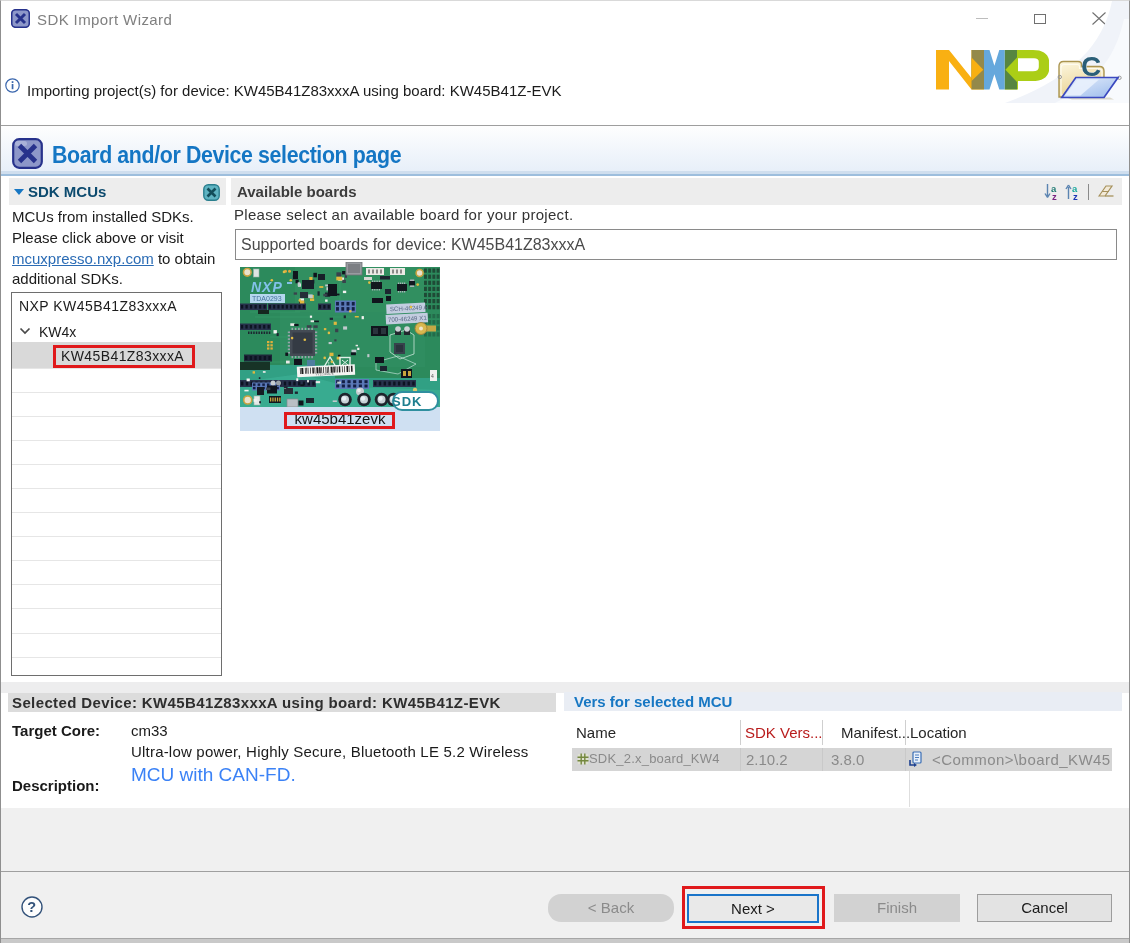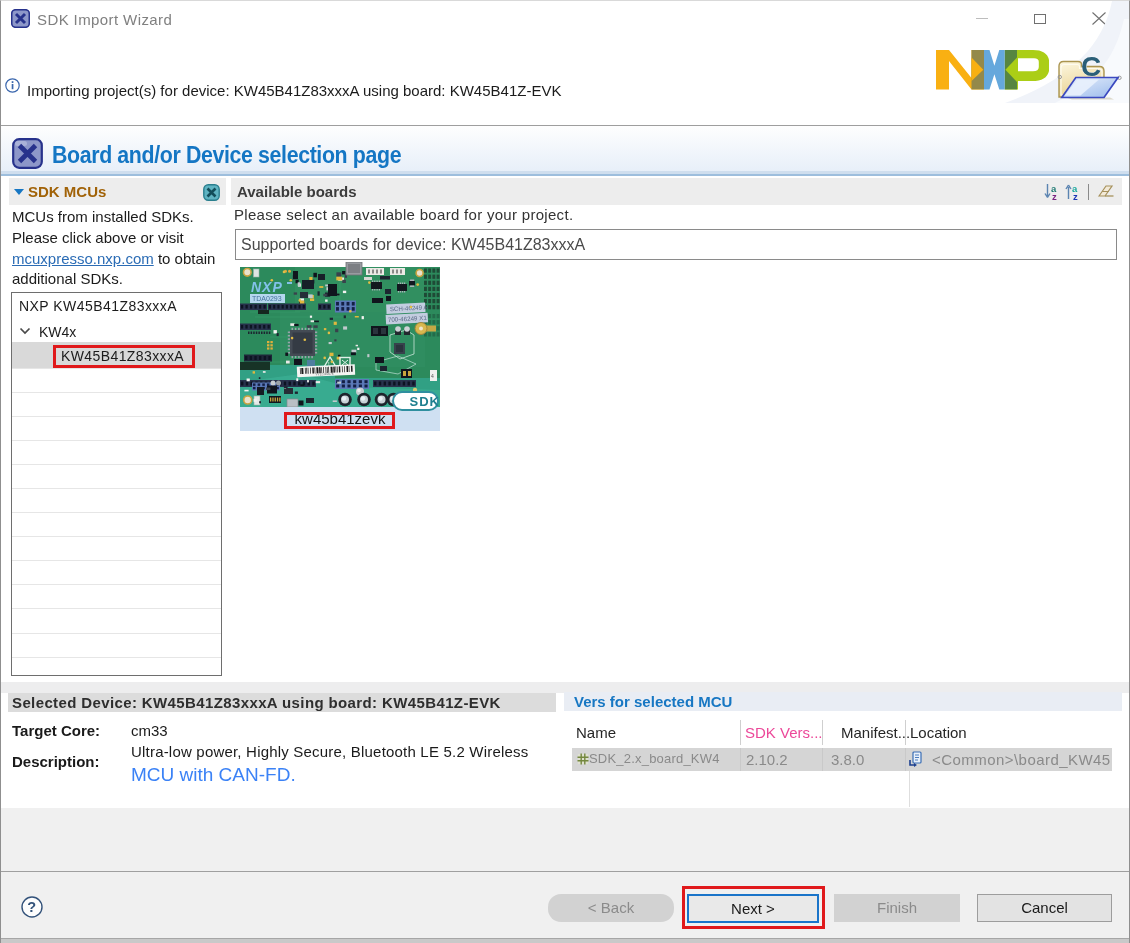--- a/index.html
+++ b/index.html
@@ -81,21 +81,21 @@
 <div class="abs" style="left:1px;top:174px;width:1128px;height:2px;background:#9dbedd;"></div>
 <svg class="abs" style="left:12px;top:138px;" width="31" height="31" viewBox="0 0 31 31">
   <rect x="1.2" y="1.2" width="28.6" height="28.6" rx="6" fill="#8d97c9" stroke="#27328c" stroke-width="2.2"></rect>
   <rect x="3" y="3" width="12" height="5" rx="2.5" fill="#aab2d8"></rect>
   <path d="M7.5 7.5 L15.5 15.5 L7.5 23.5 M23.5 7.5 L15.5 15.5 L23.5 23.5" stroke="#27328c" stroke-width="4.8" fill="none"></path>
 </svg>
 <div class="abs" style="left:52px;top:142px;font-size:23px;font-weight:bold;color:#1476c4;letter-spacing:-0.4px;transform:scaleX(0.928);transform-origin:0 0;white-space:nowrap;">Board and/or Device selection page</div>
 
 <div class="abs" style="left:9px;top:178px;width:217px;height:27px;background:#ededed;"></div>
 <div class="abs" style="left:14px;top:189px;width:0;height:0;border-left:5px solid transparent;border-right:5px solid transparent;border-top:6px solid #1777c3;"></div>
-<div class="abs" style="left:28px;top:183px;font-size:15px;font-weight:bold;color:#a16207;">SDK MCUs</div>
+<div class="abs" style="left:28px;top:183px;font-size:15px;font-weight:bold;color:#0c4a6e;">SDK MCUs</div>
 <svg class="abs" style="left:203px;top:184px;" width="17" height="17" viewBox="0 0 17 17">
   <rect x="0.8" y="0.8" width="15.4" height="15.4" rx="4.5" fill="#5fb4c2" stroke="#2a7f8e" stroke-width="1.4"></rect>
   <path d="M4.5 4.5 L12.5 12.5 M12.5 4.5 L4.5 12.5" stroke="#134e5a" stroke-width="2.6"></path>
 </svg>
 
 <div class="abs" style="left:12px;top:207px;width:215px;font-size:15px;line-height:20.8px;color:#1b1b1b;">MCUs from installed SDKs. Please click above or visit <span style="color:#2b6cb5;text-decoration:underline;margin-top:48px;">mcuxpresso.nxp.com</span> to obtain additional SDKs.</div>
 
 <div class="abs" style="left:11px;top:292px;width:211px;height:384px;border:1px solid #6e6e6e;background:#fff;"></div>
 <div class="abs" style="left:19px;top:298px;font-size:14px;color:#1c1c1c;letter-spacing:0.45px;">NXP KW45B41Z83xxxA</div>
 <svg class="abs" style="left:19px;top:327px;" width="12" height="8" viewBox="0 0 12 8">
@@ -585,36 +585,36 @@
 <circle cx="171.0" cy="45.1" r="1.3" fill="#e2bd45"></circle>
 <circle cx="59.8" cy="38.4" r="1.3" fill="#e2bd45"></circle>
 <circle cx="84.7" cy="95.9" r="1.3" fill="#e2bd45"></circle>
 </svg>
 
 <div class="abs" style="left:240px;top:407px;width:200px;height:24px;background:#cfe0f2;"></div>
 <div class="abs" style="left:240px;top:410px;width:200px;height:20px;font-size:15px;color:#111;text-align:center;">kw45b41zevk</div>
 <div class="abs" style="left:284px;top:412px;width:111px;height:17px;border:3px solid #e0191b;"></div>
 
 <div class="abs" style="left:392px;top:391px;width:47px;height:20px;background:#fff;border:2px solid #2f8f9f;border-radius:10px;"></div>
-<div class="abs" style="left:392px;top:394px;width:48px;text-align:right;font-size:13px;font-weight:bold;color:#1f7f8f;letter-spacing:1px;">SDK</div>
+<div class="abs" style="left:392px;top:394px;width:48px;text-align:left;font-size:13px;font-weight:bold;color:#1f7f8f;letter-spacing:1px;">SDK</div>
 
 <div class="abs" style="left:1px;top:682px;width:1128px;height:11px;background:#ededee;"></div>
 
 <div class="abs" style="left:8px;top:693px;width:548px;height:19px;background:#dcdcdc;"></div>
 <div class="abs" style="left:12px;top:694px;font-size:15px;font-weight:bold;color:#2e2e2e;letter-spacing:0.38px;">Selected Device: KW45B41Z83xxxA using board: KW45B41Z-EVK</div>
 <div class="abs" style="left:12px;top:722px;font-size:15px;font-weight:bold;color:#1a1a1a;">Target Core:</div>
 <div class="abs" style="left:131px;top:722px;font-size:15px;color:#1a1a1a;">cm33</div>
-<div class="abs" style="left:12px;top:753px;font-size:15px;font-weight:bold;color:#1a1a1a;text-align:center;">Description:</div>
+<div class="abs" style="left:12px;top:777px;font-size:15px;font-weight:bold;color:#1a1a1a;text-align:center;">Description:</div>
 <div class="abs" style="left:131px;top:743px;font-size:15px;color:#1a1a1a;letter-spacing:0.2px;white-space:nowrap;">Ultra-low power, Highly Secure, Bluetooth LE 5.2 Wireless</div>
 <div class="abs" style="left:131px;top:764px;font-size:19px;color:#3b82f6;">MCU with CAN-FD.</div>
 
 <div class="abs" style="left:564px;top:692px;width:558px;height:19px;background:#e9edf4;"></div>
 <div class="abs" style="left:574px;top:693px;font-size:15px;font-weight:bold;color:#1777c3;">Vers for selected MCU</div>
 <div class="abs" style="left:576px;top:724px;font-size:15px;color:#262626;">Name</div>
-<div class="abs" style="left:745px;top:724px;font-size:15px;color:#ec4899;">SDK Vers...</div>
+<div class="abs" style="left:745px;top:724px;font-size:15px;color:#b91c1c;">SDK Vers...</div>
 <div class="abs" style="left:830px;top:724px;font-size:15px;color:#262626;margin-left:11px;">Manifest...</div>
 <div class="abs" style="left:910px;top:724px;font-size:15px;color:#262626;">Location</div>
 <div class="abs" style="left:740px;top:720px;width:1px;height:25px;background:#cfcfcf;"></div>
 <div class="abs" style="left:822px;top:720px;width:1px;height:25px;background:#cfcfcf;"></div>
 <div class="abs" style="left:905px;top:720px;width:1px;height:25px;background:#cfcfcf;"></div>
 
 <div class="abs" style="left:572px;top:748px;width:540px;height:23px;background:#d5d5d5;"></div>
 <svg class="abs" style="left:577px;top:753px;" width="12" height="12" viewBox="0 0 12 12">
   <rect x="1" y="1" width="10" height="10" fill="#e9edc9" opacity="0.5"></rect>
   <path d="M4.2 0.5 V11.5 M7.8 0.5 V11.5 M0.5 4.2 H11.5 M0.5 7.8 H11.5" stroke="#74883f" stroke-width="1.4"></path>

